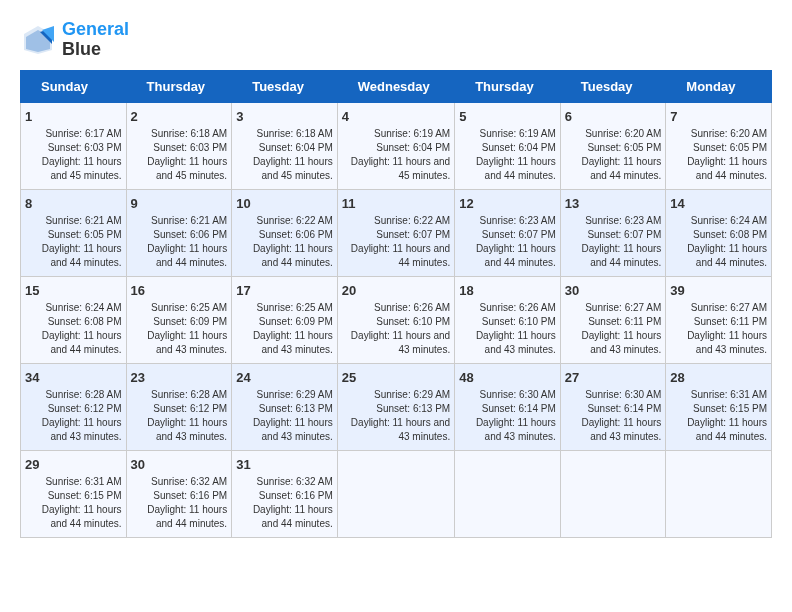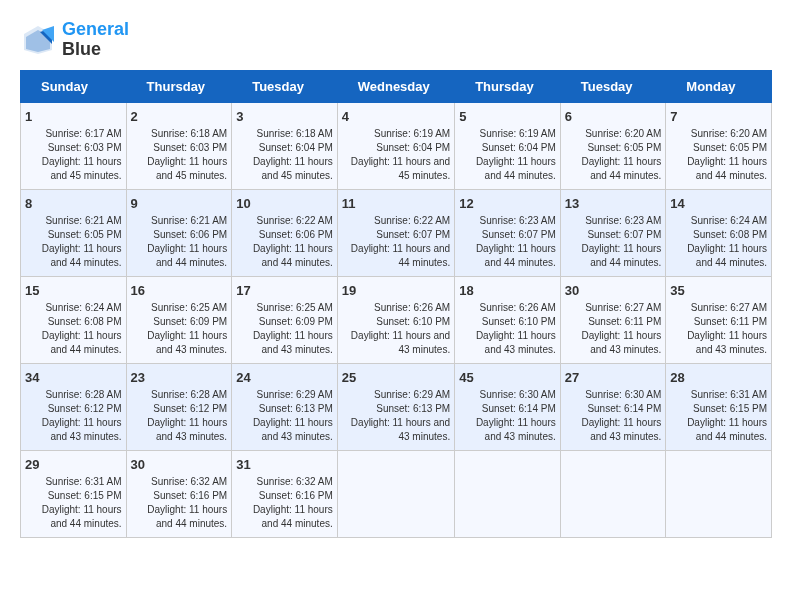--- a/index.html
+++ b/index.html
@@ -255,21 +255,21 @@
         </td>
         <td>
           <div class="day-num">17</div>
           <div class="day-info">
             Sunrise: 6:25 AM<br>
             Sunset: 6:09 PM<br>
             Daylight: 11 hours and 43 minutes.
           </div>
         </td>
         <td>
-          <div class="day-num">19</div>
+          <div class="day-num">20</div>
           <div class="day-info">
             Sunrise: 6:26 AM<br>
             Sunset: 6:10 PM<br>
             Daylight: 11 hours and 43 minutes.
           </div>
         </td>
         <td>
           <div class="day-num">18</div>
           <div class="day-info">
             Sunrise: 6:26 AM<br>
@@ -279,21 +279,21 @@
         </td>
         <td>
           <div class="day-num">30</div>
           <div class="day-info">
             Sunrise: 6:27 AM<br>
             Sunset: 6:11 PM<br>
             Daylight: 11 hours and 43 minutes.
           </div>
         </td>
         <td>
-          <div class="day-num">35</div>
+          <div class="day-num">39</div>
           <div class="day-info">
             Sunrise: 6:27 AM<br>
             Sunset: 6:11 PM<br>
             Daylight: 11 hours and 43 minutes.
           </div>
         </td>
       </tr>
       <tr>
         <td>
           <div class="day-num">34</div>
@@ -321,21 +321,21 @@
         </td>
         <td>
           <div class="day-num">25</div>
           <div class="day-info">
             Sunrise: 6:29 AM<br>
             Sunset: 6:13 PM<br>
             Daylight: 11 hours and 43 minutes.
           </div>
         </td>
         <td>
-          <div class="day-num">45</div>
+          <div class="day-num">48</div>
           <div class="day-info">
             Sunrise: 6:30 AM<br>
             Sunset: 6:14 PM<br>
             Daylight: 11 hours and 43 minutes.
           </div>
         </td>
         <td>
           <div class="day-num">27</div>
           <div class="day-info">
             Sunrise: 6:30 AM<br>

